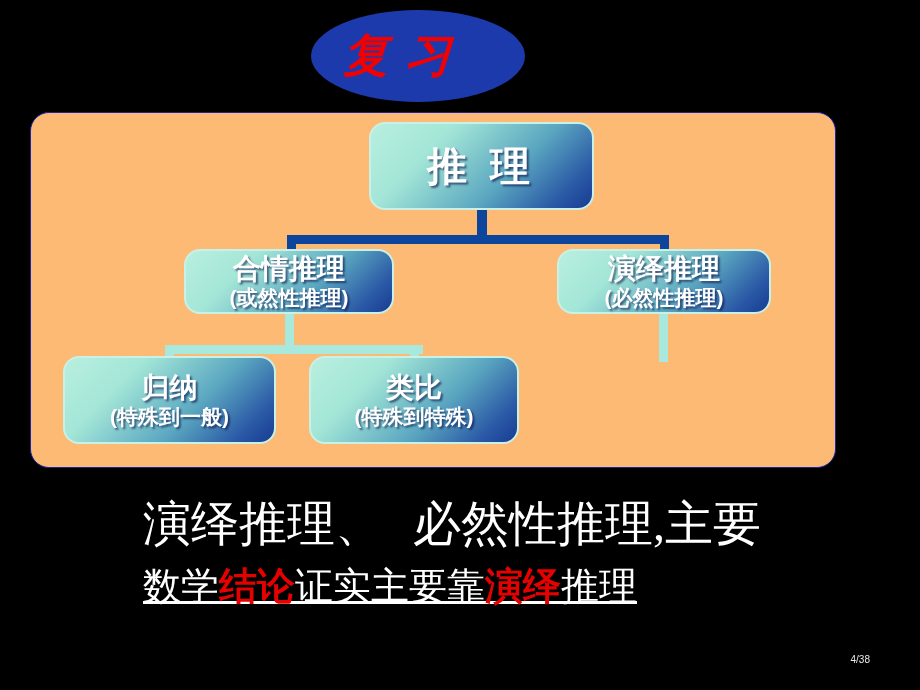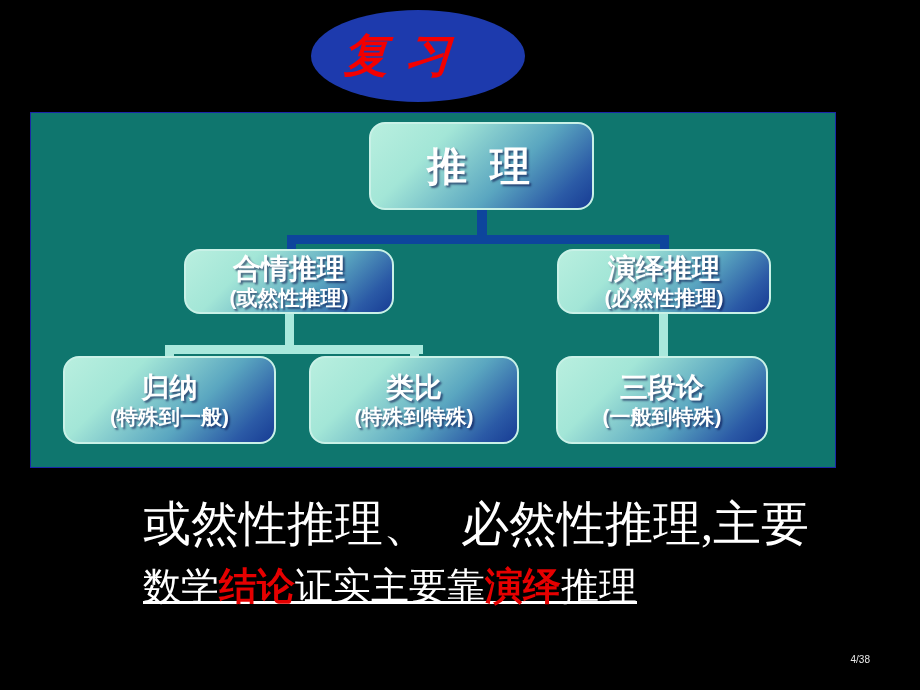--- a/index.html
+++ b/index.html
@@ -73,21 +73,21 @@
 </style>
 </head>
 <body>
 
 <div class="slide">
 
   <div class="bubble" style="background:#1d3aad;">
     <span class="bubble-label" style="color:#f40000;">复习</span>
   </div>
 
-  <div class="panel" style="background:#0f766e;">
+  <div class="panel" style="background:#fdba74;border-radius:19px;">
 
     <div class="conn" style="left:446px;top:93px;width:10px;height:36px;background:#0d459c;"></div>
     <div class="conn" style="left:256px;top:122px;width:382px;height:9px;background:#0d459c;"></div>
     <div class="conn" style="left:256px;top:122px;width:9px;height:22px;background:#0d459c;"></div>
     <div class="conn" style="left:629px;top:122px;width:9px;height:22px;background:#0d459c;"></div>
 
     <div class="conn" style="left:254px;top:199px;width:9px;height:38px;background:#a9e8dc;"></div>
     <div class="conn" style="left:134px;top:232px;width:258px;height:9px;background:#a9e8dc;"></div>
     <div class="conn" style="left:134px;top:232px;width:9px;height:18px;background:#a9e8dc;"></div>
     <div class="conn" style="left:379px;top:232px;width:9px;height:18px;background:#a9e8dc;"></div>
@@ -110,29 +110,25 @@
     <div class="node" style="left:278px;top:243px;width:210px;height:88px;">
       <span class="t-main">类比</span>
       <span class="t-sub">(特殊到特殊)</span>
     </div>
 
     <div class="node" style="left:32px;top:243px;width:213px;height:88px;">
       <span class="t-main">归纳</span>
       <span class="t-sub">(特殊到一般)</span>
     </div>
 
-    <div class="node" style="left:525px;top:243px;width:212px;height:88px;">
-      <span class="t-main">三段论</span>
-      <span class="t-sub">(一般到特殊)</span>
-    </div>
   </div>
 
   <div class="bodytext">
     <div>
-      <span>或然性推理、</span><span class="gap"></span><span>必然性推理,主要</span>
+      <span>演绎推理、</span><span class="gap"></span><span>必然性推理,主要</span>
     </div>
     <div class="line3">
       <span>数学</span><span class="red">结论</span><span>证实主要靠</span><span class="red">演绎</span><span>推理</span>
     </div>
   </div>
 
   <div class="pagenum">4/38</div>
 
 </div>
 

